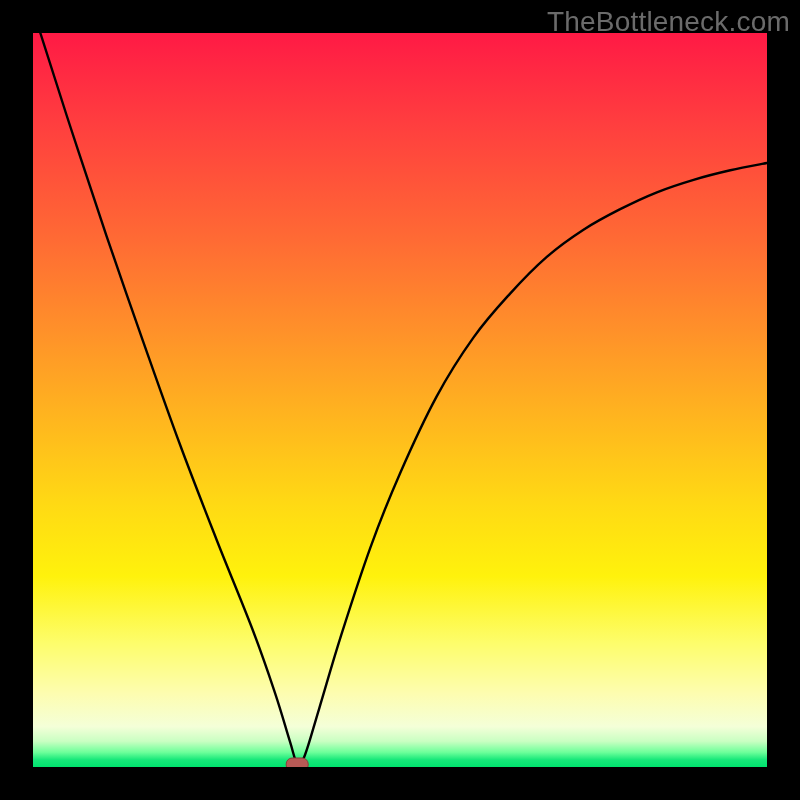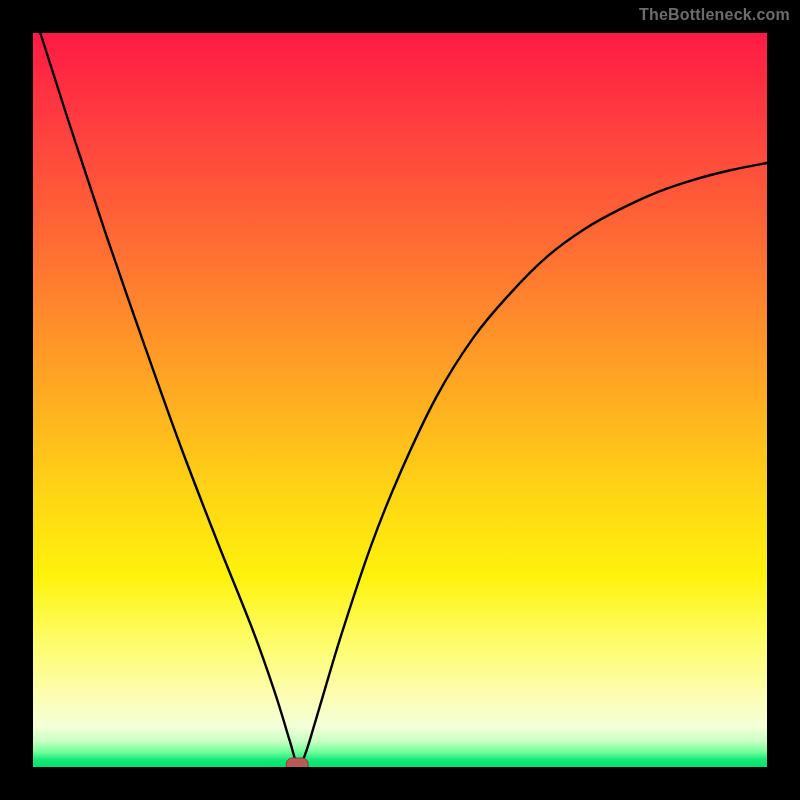--- a/index.html
+++ b/index.html
@@ -51,22 +51,22 @@
     position: absolute;
     inset: 0;
     width: 100%;
     height: 100%;
   }
   .watermark {
     position: absolute;
     top: 6px;
     right: 10px;
     color: #6b6b6b;
-    font-size: 16px;
-    font-weight: 700;
+    font-size: 28px;
+    font-weight: 400;
     letter-spacing: 0.2px;
     user-select: none;
   }
 </style>
 </head>
 <body>
 
 <div class="frame">
 
   <div class="plot-area">

